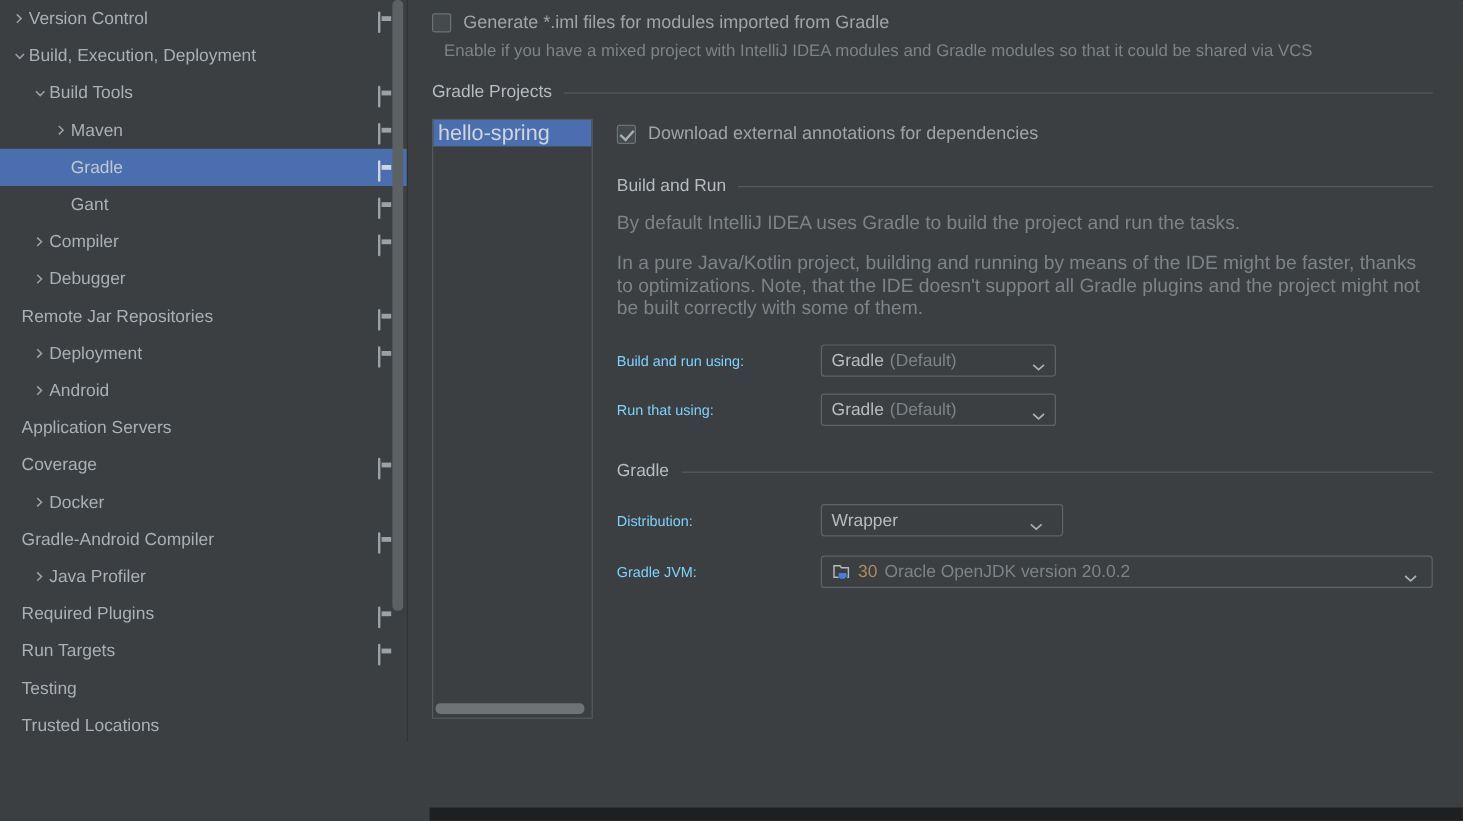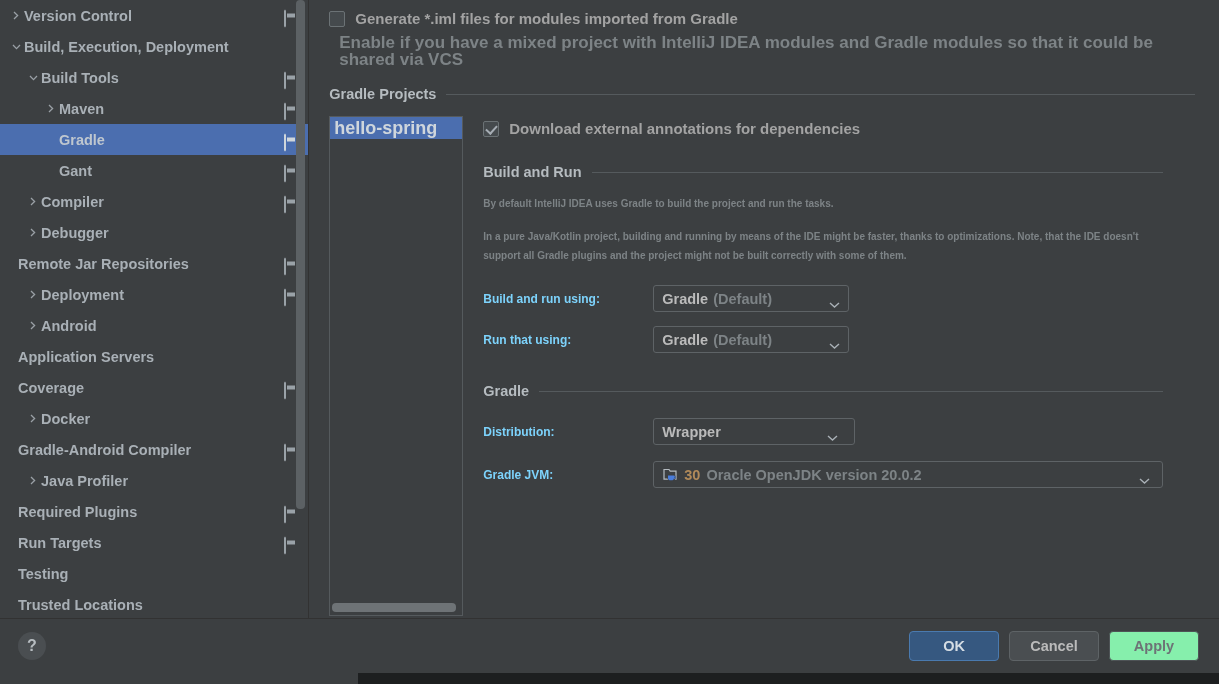--- a/index.html
+++ b/index.html
@@ -14,22 +14,21 @@
     width: 1219px; height: 684px;
     background: #3c3f41;
   }
 
   
   #dialog {
     position: absolute;
     left: 0; top: 0; width: 1219px; height: 673px;
     background: #3c3f41;
     display: flex;
-    flex-direction: column;
-    font-weight: bold;
+    flex-direction: row;
   }
   #dialog-body {
     display: flex;
     height: 618px;
     width: 100%;
   }
 
   
   #sidebar {
     position: relative;
@@ -138,21 +137,21 @@
     transform: rotate(42deg);
   }
   .chk-label {
     margin-left: 10px;
     color: #a3a3a3;
     font-size: 15px;
     line-height: 18px;
   }
   .hint {
     color: #7d8386;
-    font-size: 17px;
+    font-size: 14px;
     line-height: 17px;
     margin-left: 10px;
     margin-top: 6px;
   }
 
   
   .group-header {
     display: flex;
     align-items: center;
     color: #b6bcc0;
@@ -201,21 +200,21 @@
 
   #right-col {
     flex: 1 1 auto;
     padding-left: 20px;
     padding-top: 4px;
     max-width: 700px;
   }
 
   .para {
     color: #7d8386;
-    font-size: 10px;
+    font-size: 16px;
     line-height: 19px;
     margin-top: 14px;
     max-width: 672px;
   }
 
   .field-row {
     display: flex;
     align-items: center;
     margin-top: 14px;
   }

